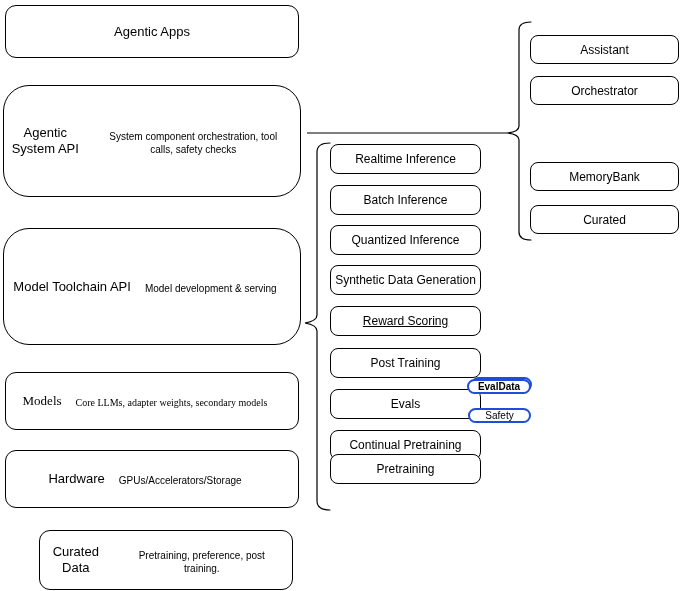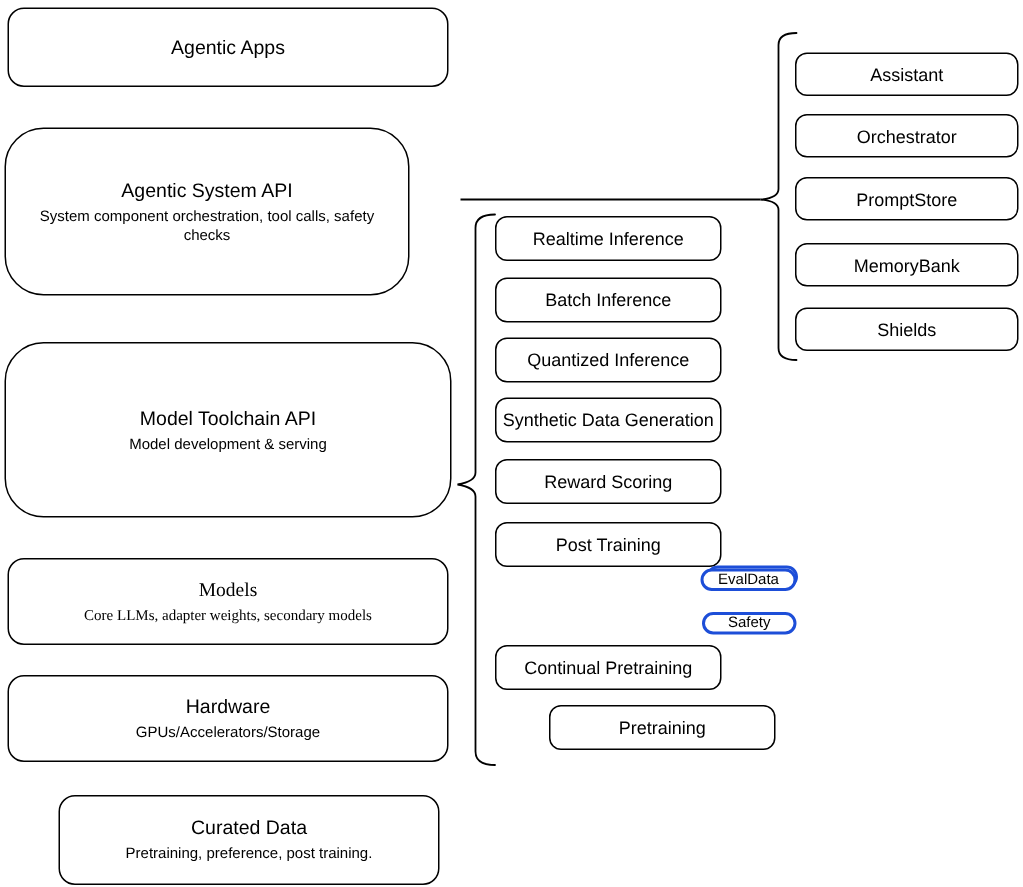--- a/index.html
+++ b/index.html
@@ -2,51 +2,51 @@
 <html><head>
 <meta charset="utf-8">
 <style>
   html,body{margin:0;padding:0;background:#fff;}
   #canvas{
     position:relative;width:682px;height:591px;background:#fff;
     font-family:"Liberation Sans",sans-serif;color:#000;overflow:hidden;
   }
   .node{
     position:absolute;box-sizing:border-box;border:1px solid #000;background:#fff;
-    display:flex;flex-direction:column;align-items:center;justify-content:center;
+    display:flex;align-items:center;justify-content:center;
     text-align:center;
   }
   .stack-node{border-radius:11px;}
   .big-node{border-radius:26px;}
   .small-node{border-radius:8px;font-size:12px;line-height:14px;}
   .box-title{font-size:13px;line-height:16px;}
   .box-sub{font-size:10px;line-height:13px;margin-top:3px;padding:0 14px;}
   .pill{
     position:absolute;box-sizing:border-box;border:2px solid #1d4ed8;background:#fff;
     border-radius:8px;font-size:10px;line-height:12px;display:flex;
     align-items:center;justify-content:center;z-index:3;
   }
   #connector-layer{position:absolute;left:0;top:0;z-index:2;pointer-events:none;}
   
   #n-agentic-apps      {left:5px;  top:5px;   width:294px;height:53px;}
-  #n-agentic-system-api{left:3px;  top:85px;  width:270px;height:112px;}
+  #n-agentic-system-api{left:3px;  top:85px;  width:298px;height:112px;}
   #n-model-toolchain   {left:3px;  top:228px; width:298px;height:117px;}
   #n-models            {left:5px;  top:372px; width:294px;height:58px;font-family:Liberation Serif, serif;}
   #n-hardware          {left:5px;  top:450px; width:294px;height:58px;}
   #n-curated-data      {left:17px;  top:530px; width:254px;height:60px;margin-left:22px;}
   
   .mid{left:330px;width:151px;height:30px;}
-  #m0{top:144px;} #m1{top:185px;} #m2{top:225px;} #m3{top:265px;} #m4{top:306px;}
-  #m5{top:348px;} #m6{top:389px;} #m7{top:430px;} #m8{top:470px;margin-left:36px;}
+  #m0{top:144px;} #m1{top:185px;} #m2{top:225px;} #m3{top:265px;} #m4{top:306px;text-decoration:underline;}
+  #m5{top:348px;} #m6{top:389px;} #m7{top:430px;} #m8{top:454px;}
   
   .rgt{left:530px;width:149px;height:29px;}
   #r0{top:35px;} #r1{top:76px;} #r2{top:118px;} #r3{top:162px;} #r4{top:205px;}
   
   #p0{left:471px;top:377px;width:61px;height:15px;}
-  #p1{left:467px;top:379px;width:64px;height:15px;}
+  #p1{left:467px;top:379px;width:64px;height:15px;font-weight:bold;}
   #p2{left:468px;top:408px;width:63px;height:15px;}
 </style>
 </head>
 <body>
 
 <div id="canvas">
 
   <div class="node stack-node" id="n-agentic-apps">
     <div class="box-title">Agentic Apps</div>
   </div>
@@ -75,32 +75,32 @@
     <div class="box-title">Curated Data</div>
     <div class="box-sub">Pretraining, preference, post training.</div>
   </div>
 
   <div class="node small-node mid" id="m0">Realtime Inference</div>
   <div class="node small-node mid" id="m1">Batch Inference</div>
   <div class="node small-node mid" id="m2">Quantized Inference</div>
   <div class="node small-node mid" id="m3">Synthetic Data Generation</div>
   <div class="node small-node mid" id="m4">Reward Scoring</div>
   <div class="node small-node mid" id="m5">Post Training</div>
+  <div class="node small-node mid" id="m6">Evals</div>
   <div class="node small-node mid" id="m7">Continual Pretraining</div>
   <div class="node small-node mid" id="m8">Pretraining</div>
 
   <div class="pill" id="p0">Harness</div>
   <div class="pill" id="p1">EvalData</div>
   <div class="pill" id="p2">Safety</div>
 
   <div class="node small-node rgt" id="r0">Assistant</div>
   <div class="node small-node rgt" id="r1">Orchestrator</div>
-  <div class="node small-node rgt" id="r2">PromptStore</div>
   <div class="node small-node rgt" id="r3">MemoryBank</div>
-  <div class="node small-node rgt" id="r4">Shields</div>
+  <div class="node small-node rgt" id="r4">Curated</div>
 
   <svg id="connector-layer" width="682" height="591" viewBox="0 0 682 591">
     <path d="M330,143 Q317,143 317,152 L317,315 Q317,321 305,323 Q317,325 317,331 L317,501 Q317,510 330,510" fill="none" stroke="#000" stroke-width="1.2" stroke-linecap="round"></path>
     <path d="M531,22 Q519,22 519,30 L519,126 Q519,132 507,133 Q519,134 519,140 L519,232 Q519,240 531,240" fill="none" stroke="#000" stroke-width="1.2" stroke-linecap="round"></path>
     <line x1="307" y1="133" x2="507" y2="133" stroke="#000" stroke-width="1.2"></line>
   </svg>
 
 </div>
 
 </body></html>

